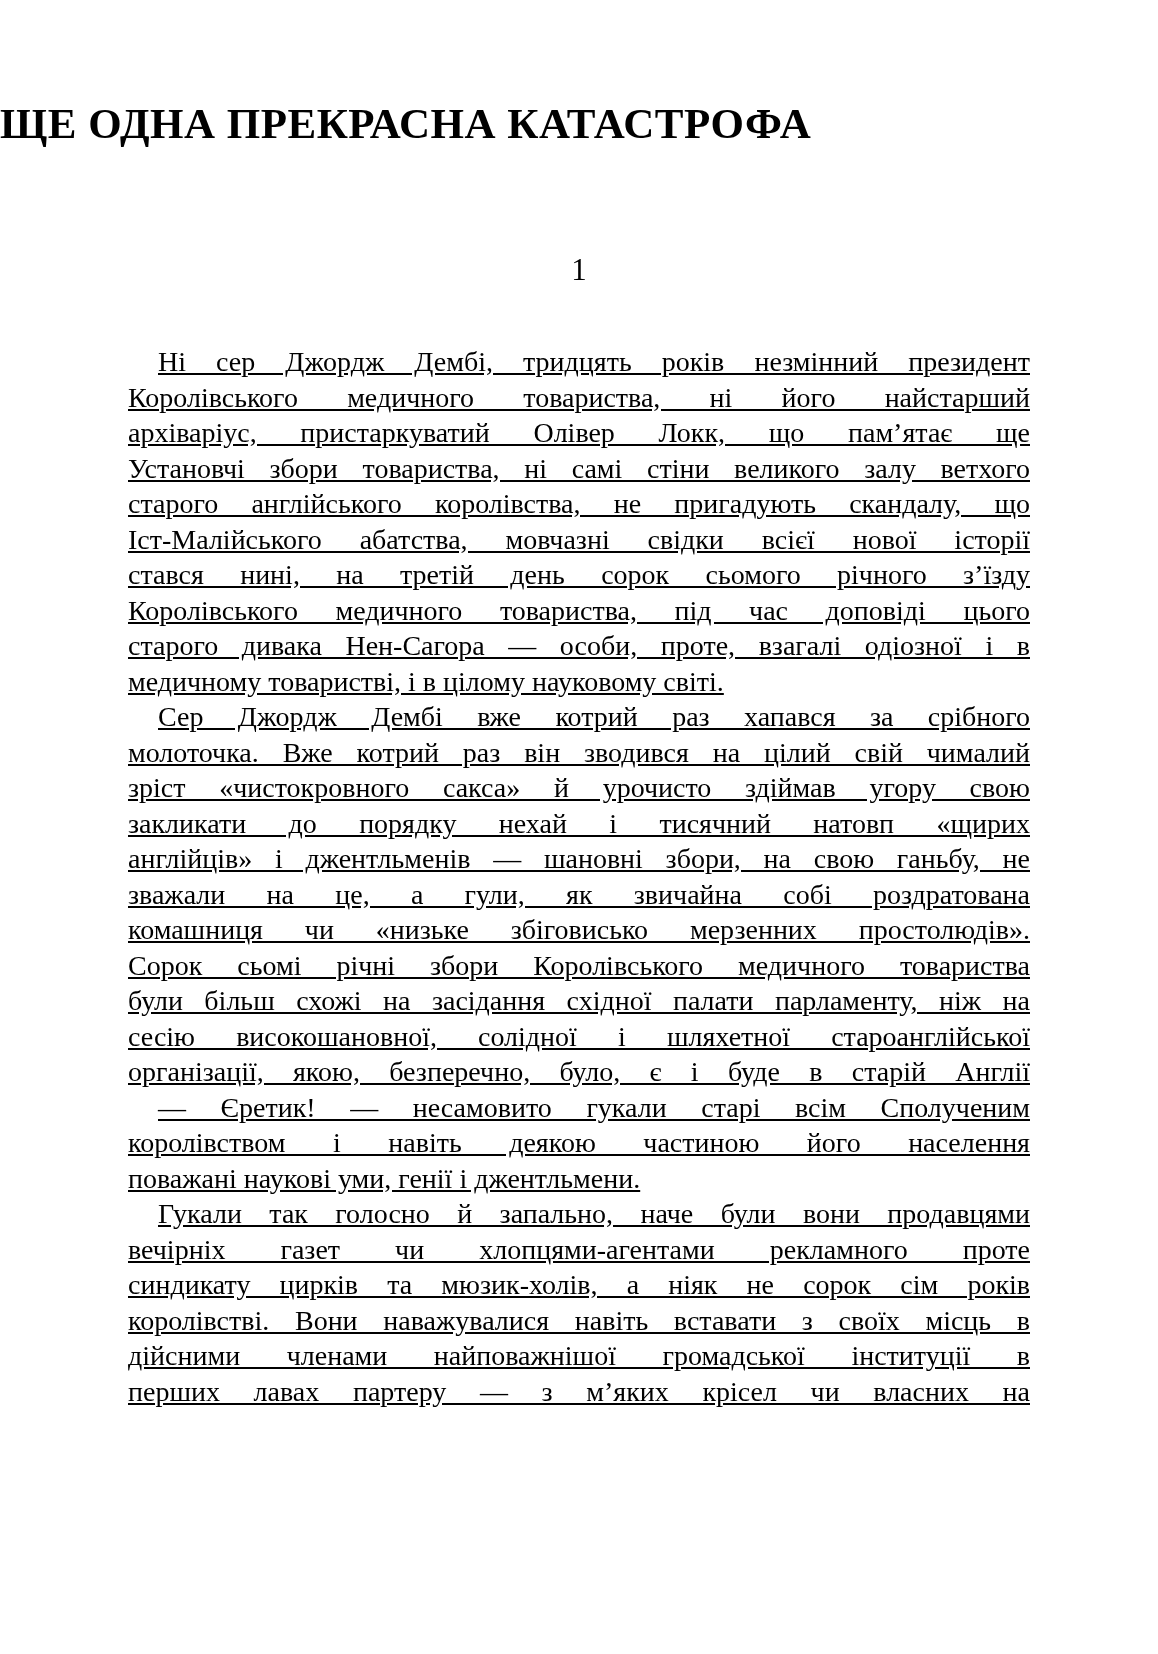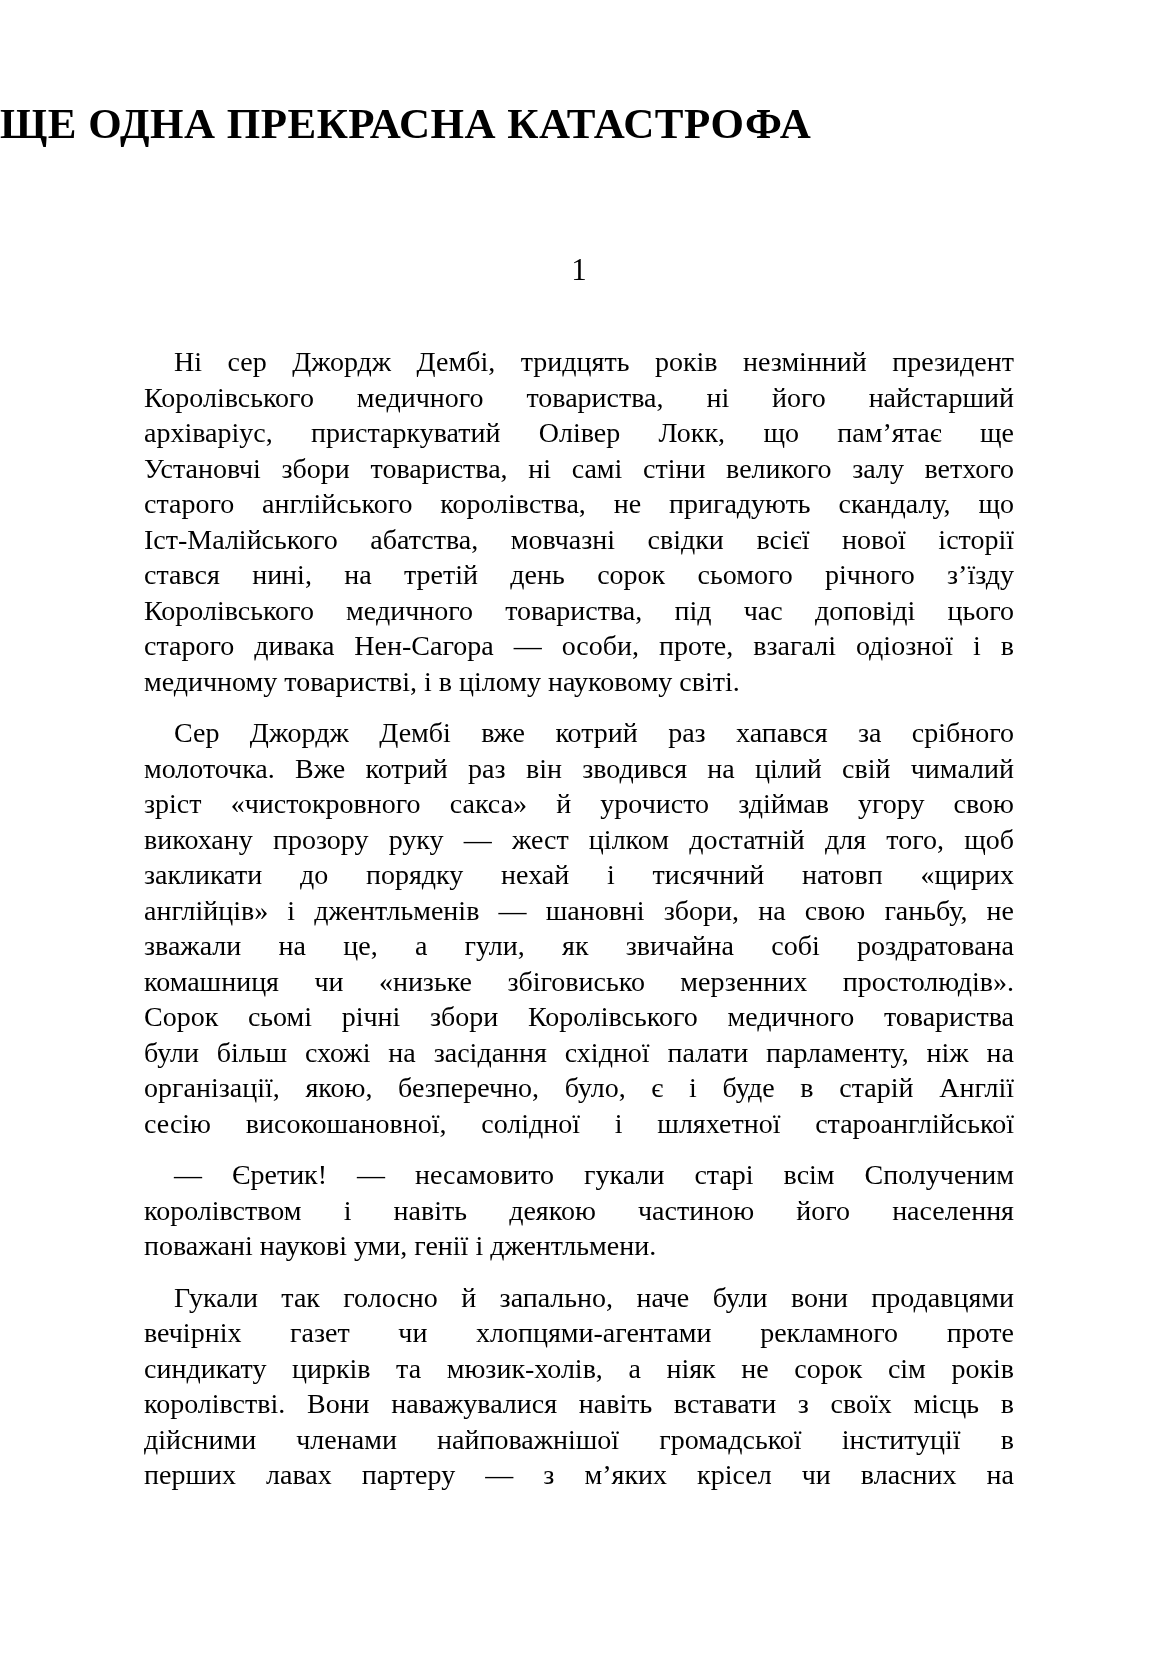--- a/index.html
+++ b/index.html
@@ -36,22 +36,23 @@
     font-weight: 400;
     color: #000000;
   }
   .body-text {
     width: 902px;
     margin: 56px auto 0 auto;
     font-size: 28px;
     color: #000000;
   }
   .paragraph {
-    margin: 16px;
+    margin: 0;
     padding: 0;
+    text-decoration: underline;
   }
   .line {
     height: 35.5px;
     line-height: 35.5px;
     text-align: justify;
     text-align-last: justify;
     white-space: normal;
     overflow: hidden;
   }
   .line.first {
@@ -80,29 +81,28 @@
         <div class="line">Іст-Малійського абатства, мовчазні свідки всієї нової історії</div>
         <div class="line">стався нині, на третій день сорок сьомого річного з’їзду</div>
         <div class="line">Королівського медичного товариства, під час доповіді цього</div>
         <div class="line">старого дивака Нен-Сагора — особи, проте, взагалі одіозної і в</div>
         <div class="line last">медичному товаристві, і в цілому науковому світі.</div>
       </div>
       <div class="paragraph">
         <div class="line first">Сер Джордж Дембі вже котрий раз хапався за срібного</div>
         <div class="line">молоточка. Вже котрий раз він зводився на цілий свій чималий</div>
         <div class="line">зріст «чистокровного сакса» й урочисто здіймав угору свою</div>
-        <div class="line">викохану прозору руку — жест цілком достатній для того, щоб</div>
         <div class="line">закликати до порядку нехай і тисячний натовп «щирих</div>
         <div class="line">англійців» і джентльменів — шановні збори, на свою ганьбу, не</div>
         <div class="line">зважали на це, а гули, як звичайна собі роздратована</div>
         <div class="line">комашниця чи «низьке збіговисько мерзенних простолюдів».</div>
         <div class="line">Сорок сьомі річні збори Королівського медичного товариства</div>
         <div class="line">були більш схожі на засідання східної палати парламенту, ніж на</div>
+        <div class="line">сесію високошановної, солідної і шляхетної староанглійської</div>
         <div class="line">організації, якою, безперечно, було, є і буде в старій Англії</div>
-        <div class="line">сесію високошановної, солідної і шляхетної староанглійської</div>
       </div>
       <div class="paragraph">
         <div class="line first">— Єретик! — несамовито гукали старі всім Сполученим</div>
         <div class="line">королівством і навіть деякою частиною його населення</div>
         <div class="line last">поважані наукові уми, генії і джентльмени.</div>
       </div>
       <div class="paragraph">
         <div class="line first">Гукали так голосно й запально, наче були вони продавцями</div>
         <div class="line">вечірніх газет чи хлопцями-агентами рекламного проте</div>
         <div class="line">синдикату цирків та мюзик-холів, а ніяк не сорок сім років</div>

